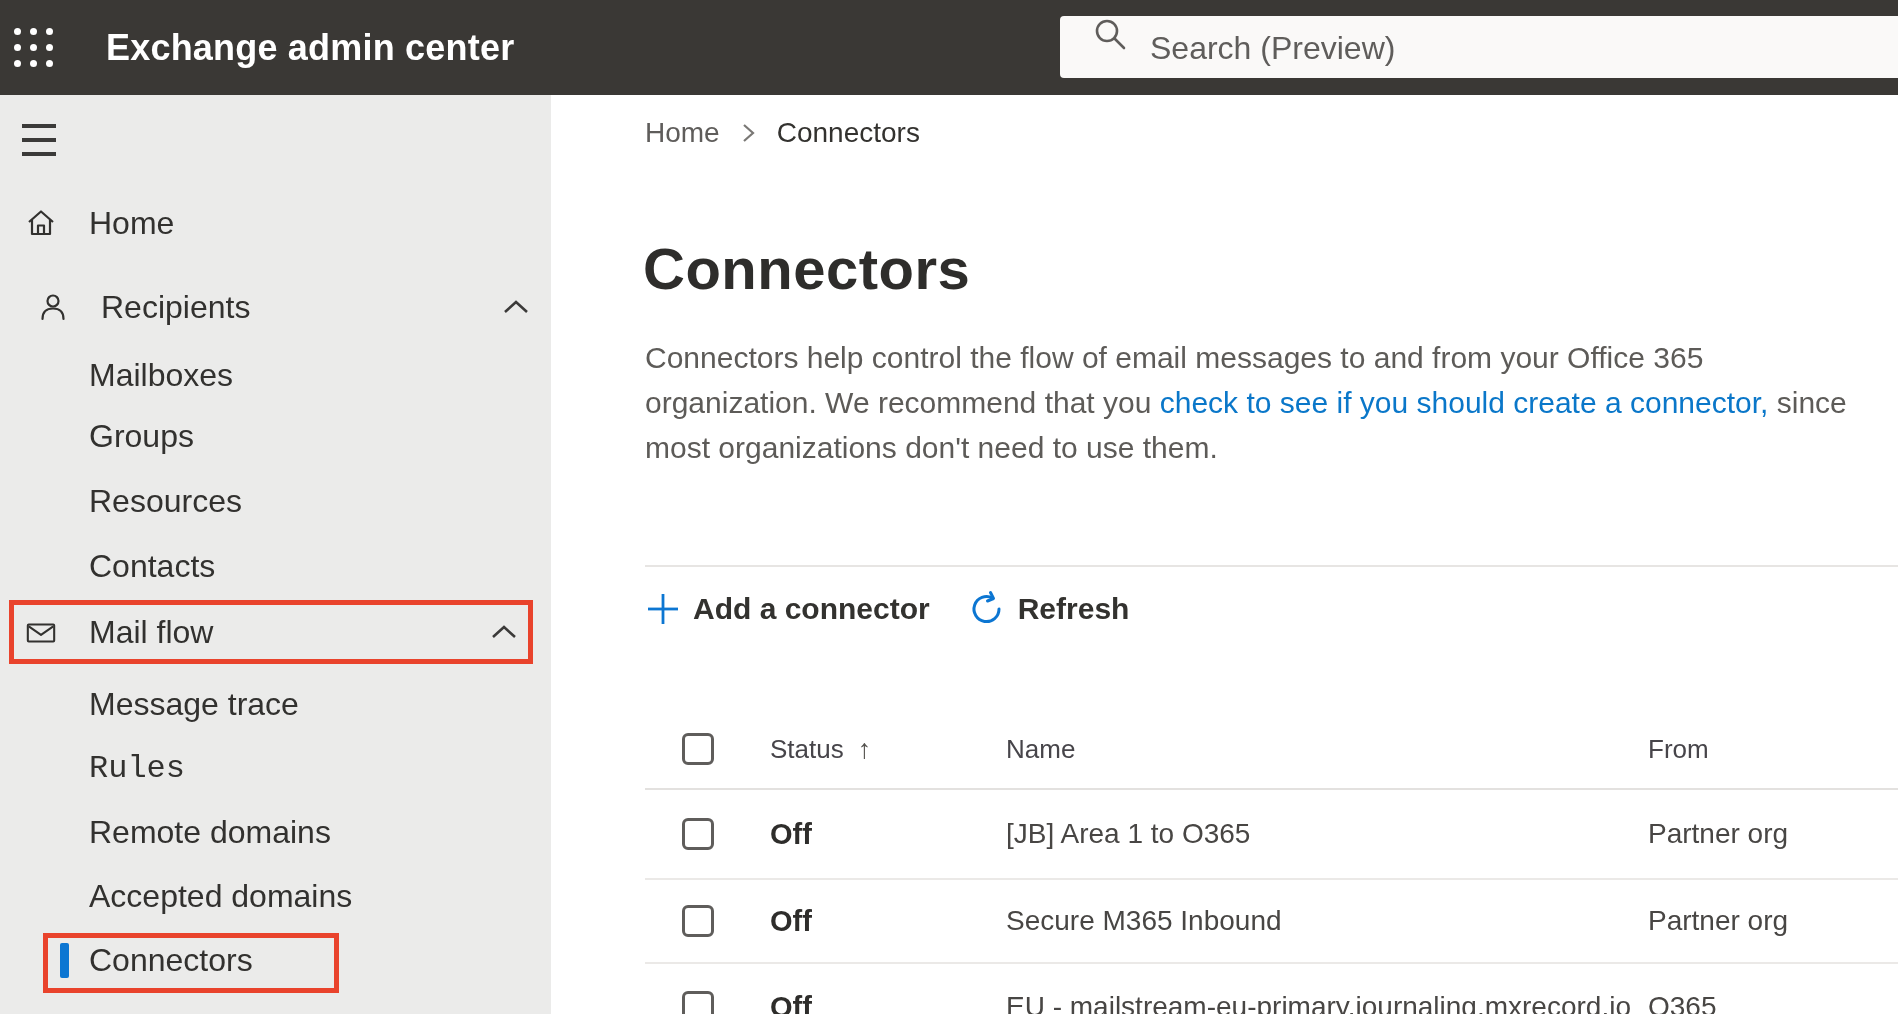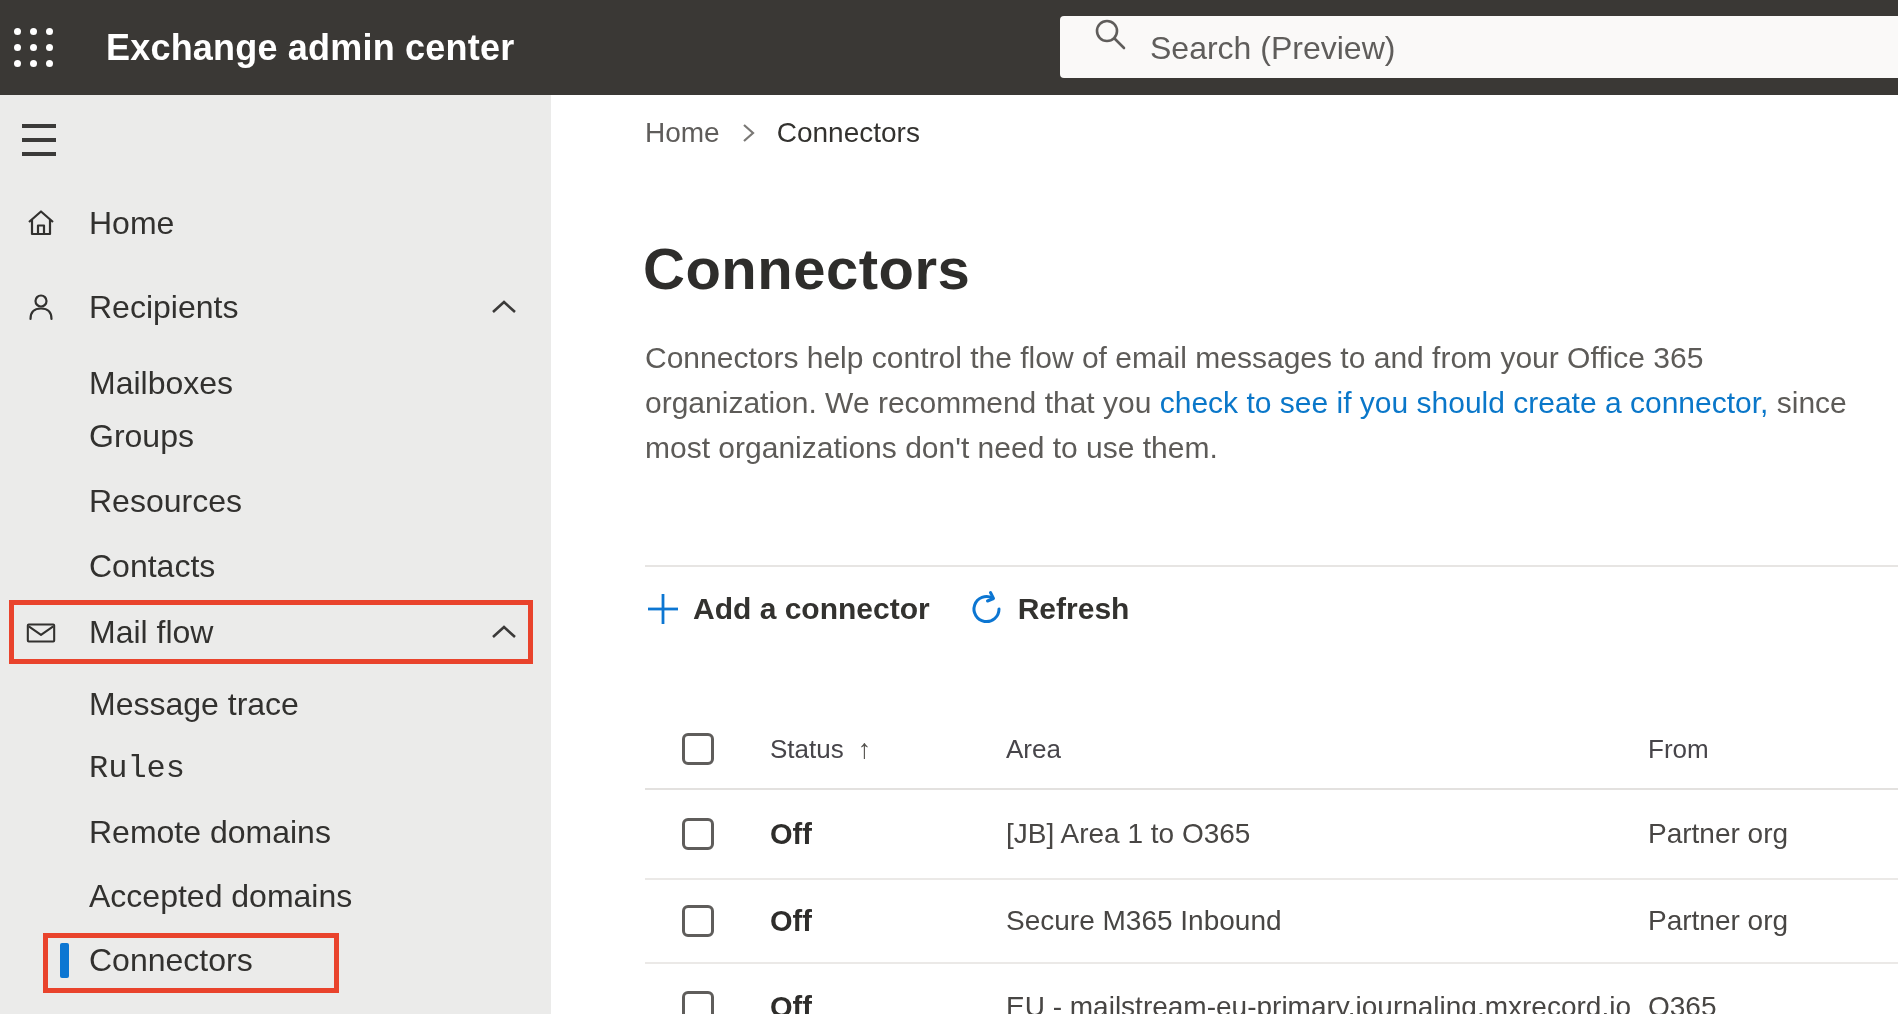--- a/index.html
+++ b/index.html
@@ -107,34 +107,34 @@
       <span class="icon">
         <svg width="32" height="32" viewBox="0 0 32 32" fill="none" stroke="#32312f" stroke-width="2.2" stroke-linejoin="round">
           <path d="M4 15 L16 4.5 L28 15"></path>
           <path d="M7 12.5 V27 H25 V12.5"></path>
           <path d="M13 27 V18.5 H19 V27"></path>
         </svg>
       </span>
       <span class="lbl">Home</span>
     </div>
 
-    <div class="side-item" style="top:180px;">
+    <div class="side-item" style="top:180px;margin-left:12px;">
       <span class="icon">
         <svg width="32" height="32" viewBox="0 0 32 32" fill="none" stroke="#32312f" stroke-width="2.2" stroke-linecap="round">
           <circle cx="16" cy="10" r="5.5"></circle>
           <path d="M5.5 28 C5.5 20.5 10 17.5 16 17.5 C22 17.5 26.5 20.5 26.5 28"></path>
         </svg>
       </span>
       <span class="lbl">Recipients</span>
       <svg class="chev" viewBox="0 0 28 18" fill="none">
         <polyline points="3,14 14,4 25,14" stroke="#3b3a39" stroke-width="2.6"></polyline>
       </svg>
     </div>
 
-    <div class="side-item" style="top:256px;padding-left:24px;">
+    <div class="side-item" style="top:248px;padding-left:24px;">
       <span class="lbl">Mailboxes</span>
     </div>
     <div class="side-item" style="top:309px;">
       <span class="lbl">Groups</span>
     </div>
     <div class="side-item" style="top:374px;padding-left:23px;">
       <span class="lbl">Resources</span>
     </div>
     <div class="side-item" style="top:439px;">
       <span class="lbl">Contacts</span>
@@ -211,21 +211,21 @@
     <div class="table">
 
       <div class="trow thead">
         <div>
             <div class="checkbox"></div>
           </div>
         <div class="cell-status">
           <span>Status</span>
           <span class="sort-arrow">↑</span>
         </div>
-        <div class="cell-name">Area</div>
+        <div class="cell-name">Name</div>
         <div class="cell-from">From</div>
       </div>
 
       <div class="trow tbody-row">
         <div>
             <div class="checkbox"></div>
           </div>
         <div class="cell-status">Off</div>
         <div class="cell-name">[JB] Area 1 to O365</div>
         <div class="cell-from">Partner org</div>

